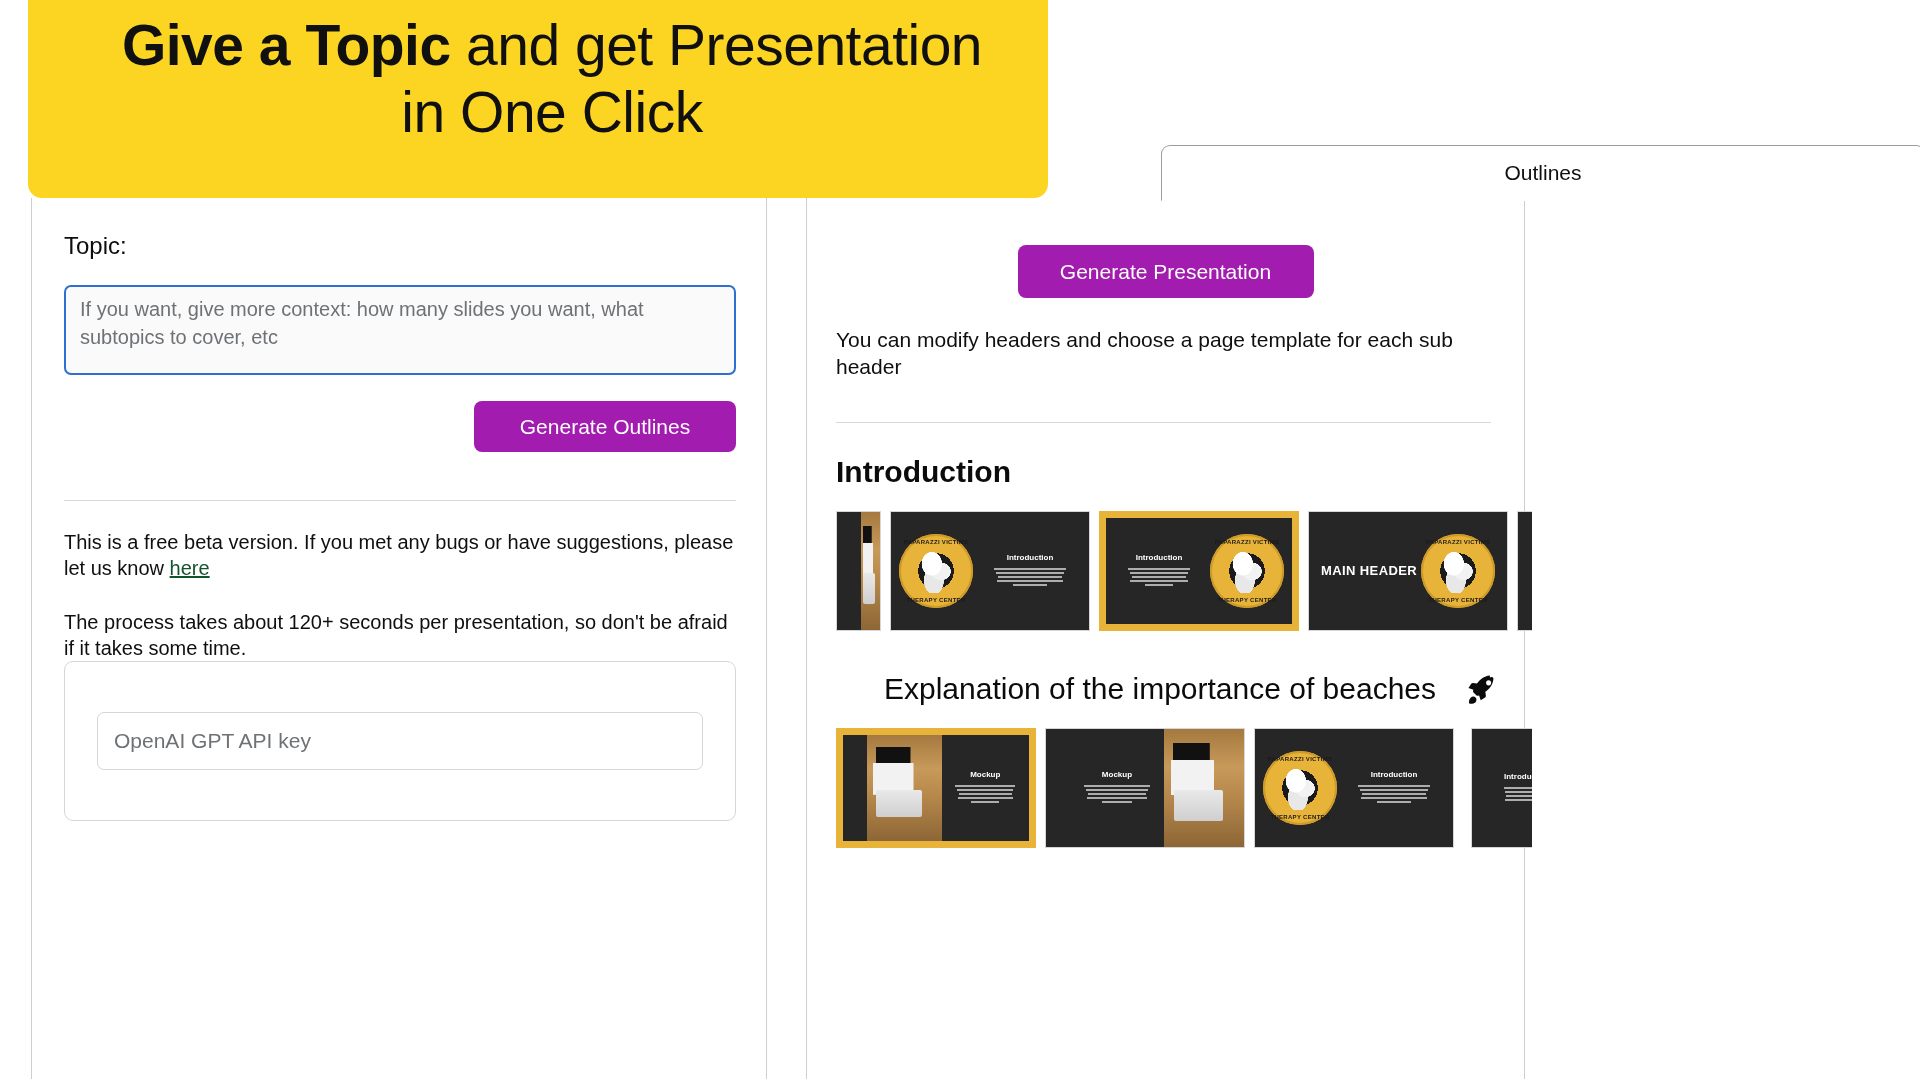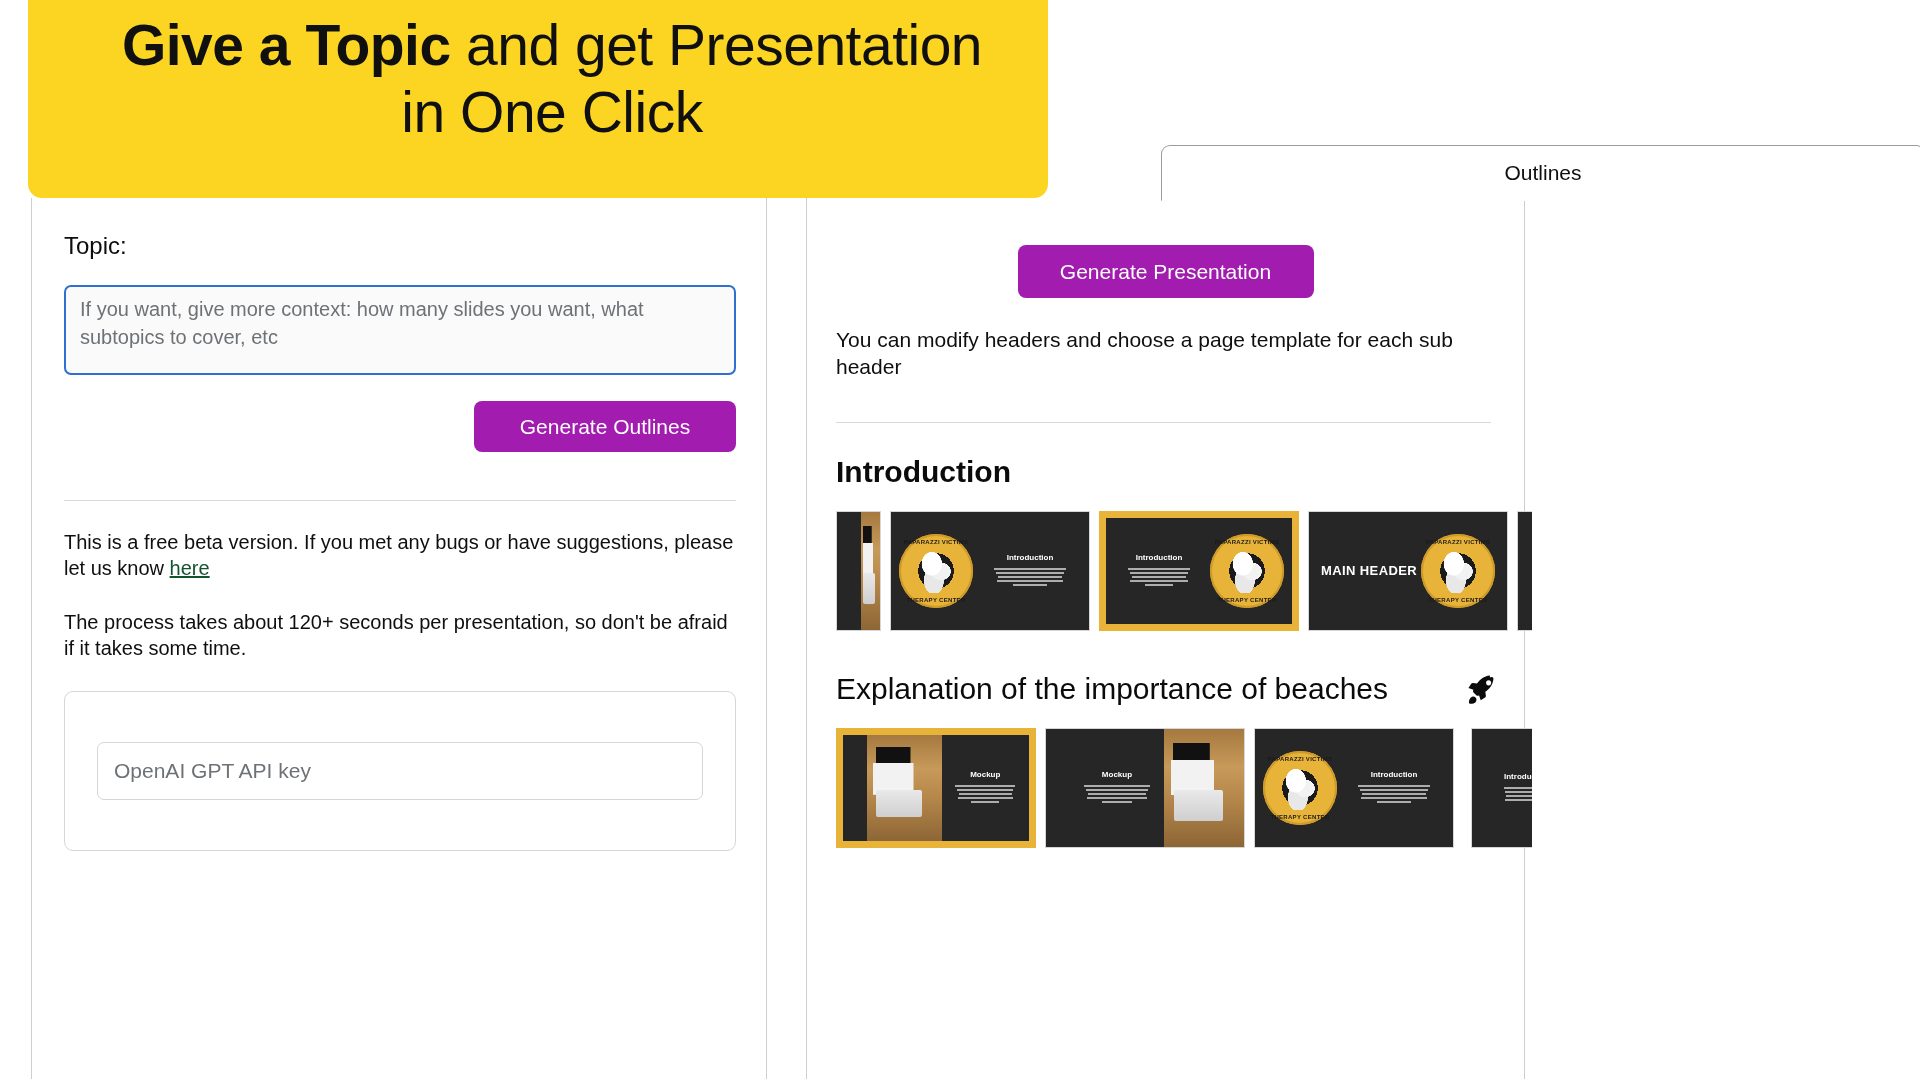--- a/index.html
+++ b/index.html
@@ -79,21 +79,20 @@
   .para {
     width: 672px;
     font-size: 20px; line-height: 1.28; color: #0f0f0f;
     margin-top: 29px;
   }
   .para a { color: #14532d; text-decoration: underline; }
 
   .api-box {
     width: 672px; height: 160px;
     border: 1px solid #d4d7da; border-radius: 9px;
-    margin-top: 30px;
     display: flex; align-items: center; justify-content: center;
   }
   .api-input {
     width: 606px; height: 58px;
     border: 1px solid #d4d7da; border-radius: 7px;
     background: #fff;
     font-size: 21px; color: #6e7276;
     padding: 0 16px;
     font-family: "Liberation Sans", sans-serif;
     outline: none;
@@ -124,21 +123,21 @@
     margin-top: 28px;
   }
   .hr2 { width: 655px; height: 1px; background: #d8d8d8; border: 0; margin: 41px 0 0 0; }
 
   .section-h1 { font-size: 30px; font-weight: 700; color: #0b0b0b; margin-top: 32px; }
   .section-h2-row {
     width: 680px;
     display: flex; align-items: center; justify-content: space-between;
     margin-top: 41px;
   }
-  .section-h2 { font-size: 30px; font-weight: 400; color: #0b0b0b; }
+  .section-h2 { font-size: 30px; font-weight: 400; color: #0b0b0b; margin-left: 48px; }
   .rocket { width: 34px; height: 34px; margin-right: 16px; }
 
   
   .thumb-row { display: flex; gap: 9px; margin-top: 22px; overflow: hidden; width: 696px; }
   .thumb {
     flex: 0 0 auto;
     height: 120px;
     background: #262626;
     border: 1px solid #d6d6d6;
     position: relative; overflow: hidden;

